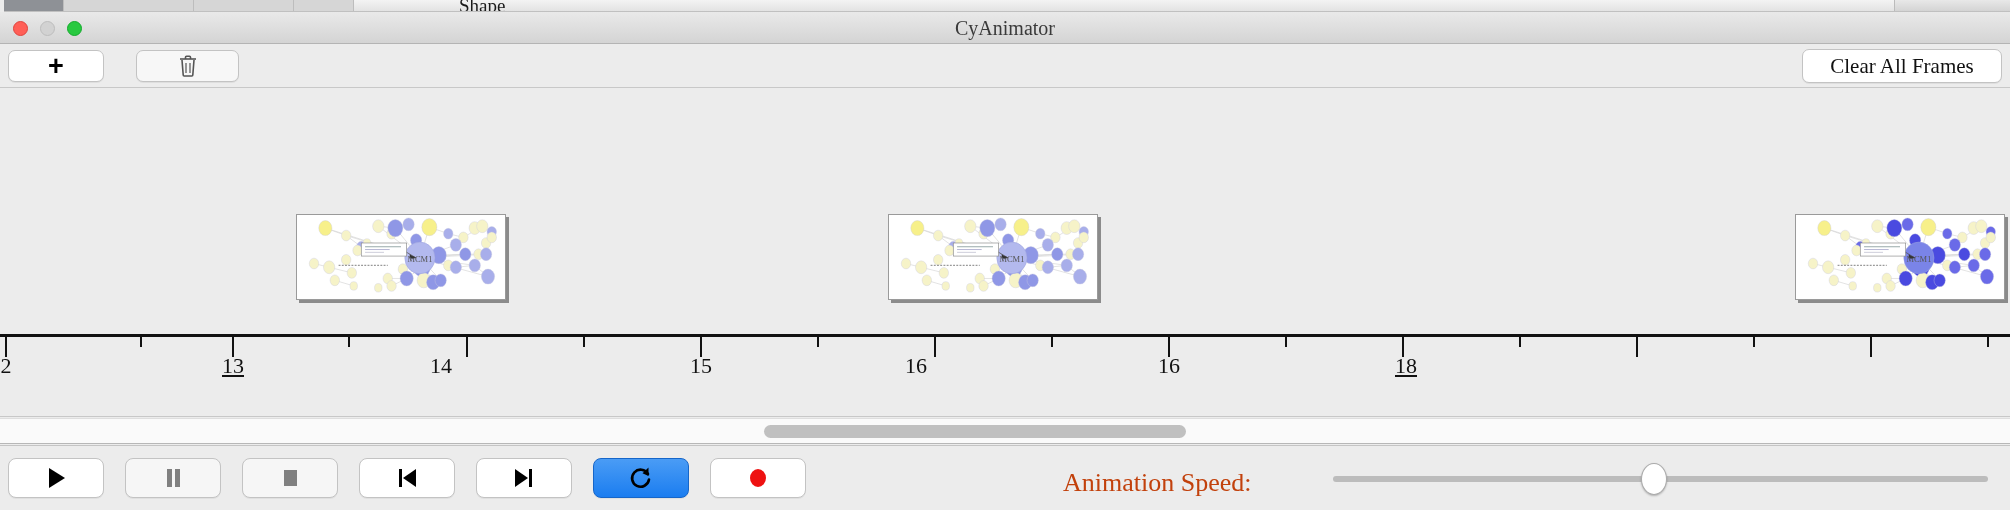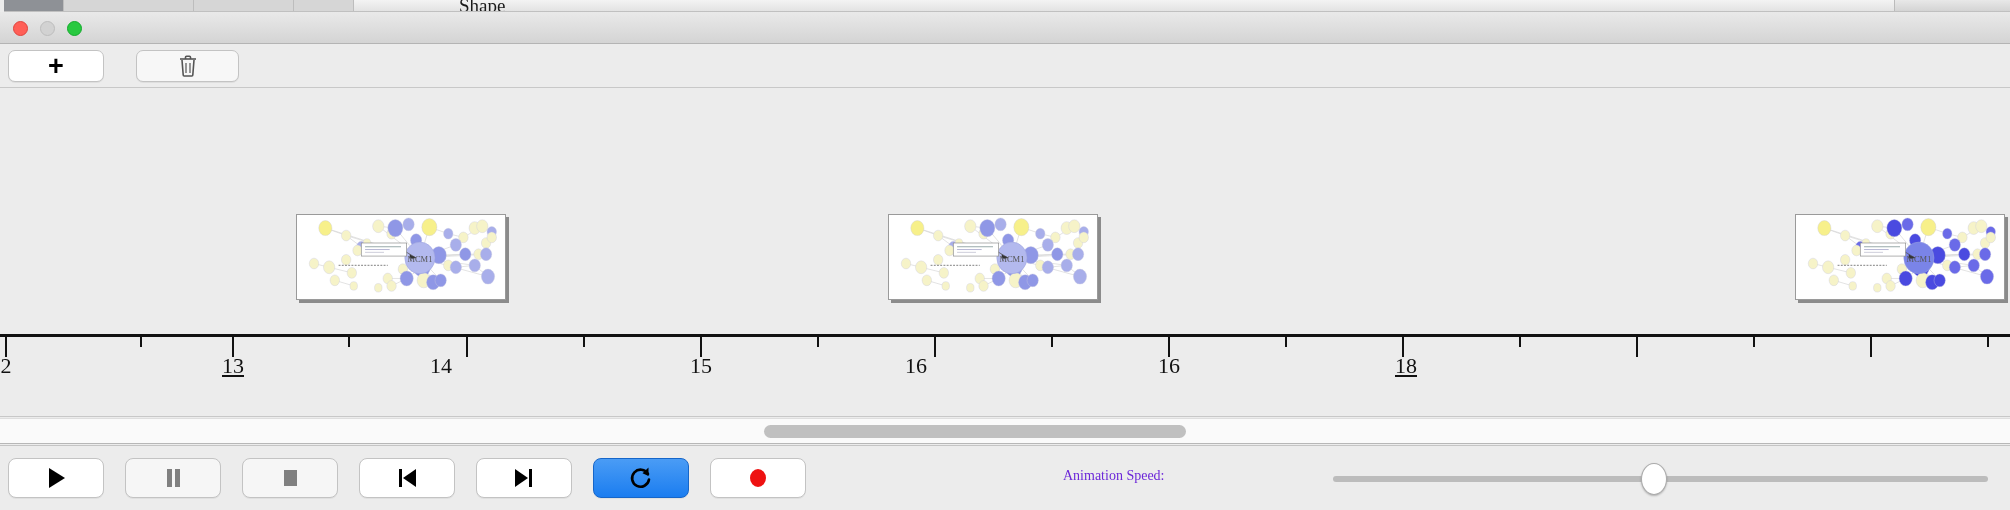--- a/index.html
+++ b/index.html
@@ -136,21 +136,21 @@
     box-shadow: 0 1px 0 rgba(0,0,0,0.05);
   }
   .pbtn.disabled { background: #f6f6f6; }
   .pbtn.accent {
     background: linear-gradient(#4a9cf5, #1b7df0);
     border: 1px solid #1666c9;
   }
 
   .speed-label {
     position: absolute; left: 1063px; top: 22px;
-    font-size: 14px; color: #6d28d9;
+    font-size: 26px; color: #c2410c;
     font-family: "Liberation Serif", serif;
     white-space: nowrap;
   }
 
   .slider { position: absolute; left: 1333px; top: 30px; width: 655px; height: 6px; cursor: pointer; }
   .slider-track {
     position: absolute; left: 0; top: 0; width: 100%; height: 6px;
     background: #bcbcbc; border-radius: 3px;
   }
   .slider-thumb {
@@ -172,33 +172,37 @@
     <div class="bg-label">Shape</div>
     <div class="bg-right-chip"></div>
   </div>
 
   <div class="titlebar">
     <div class="traffic">
       <div class="dot red"></div>
       <div class="dot yellow"></div>
       <div class="dot green"></div>
     </div>
+    <div class="title-text">CyAnimator</div>
   </div>
 
   <div class="toolbar">
     <div class="btn btn-add">
       <span class="plus">+</span>
     </div>
     <div class="btn btn-del flat">
       <svg width="20" height="24" viewBox="0 0 20 24">
         <path d="M2 5 H18" stroke="#555" stroke-width="1.6" fill="none"></path>
         <path d="M7.5 5 V3.2 a1 1 0 0 1 1-1 h3 a1 1 0 0 1 1 1 V5" stroke="#555" stroke-width="1.6" fill="none"></path>
         <path d="M4 6 L5.2 21 a1 1 0 0 0 1 1 h7.6 a1 1 0 0 0 1-1 L16 6" stroke="#555" stroke-width="1.6" fill="none"></path>
         <path d="M8 9 V19 M12 9 V19" stroke="#555" stroke-width="1.2" fill="none"></path>
       </svg>
+    </div>
+    <div class="btn btn-clear">
+      <span>Clear All Frames</span>
     </div>
   </div>
 
   <div class="timeline">
 
     <div id="frames-host">
         <div class="frame" style="left: 296px; top: 125px;">
           <svg viewBox="0 0 220 90" preserveAspectRatio="none">
             <rect width="220" height="90" fill="#fff"></rect>
             <line x1="130" y1="46" x2="30" y2="14" stroke="#d5d5d5" stroke-width="0.7"></line>

